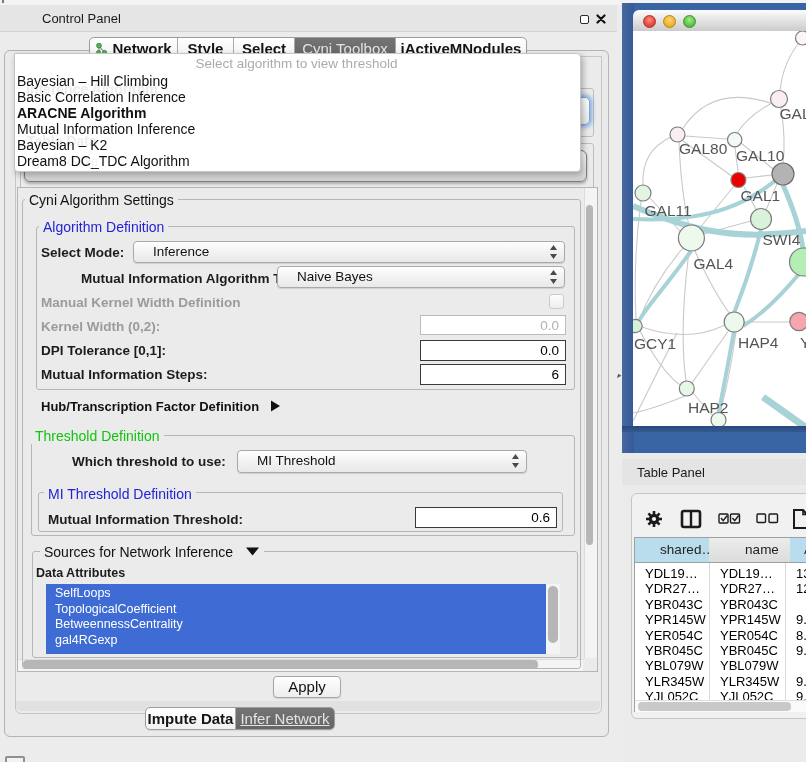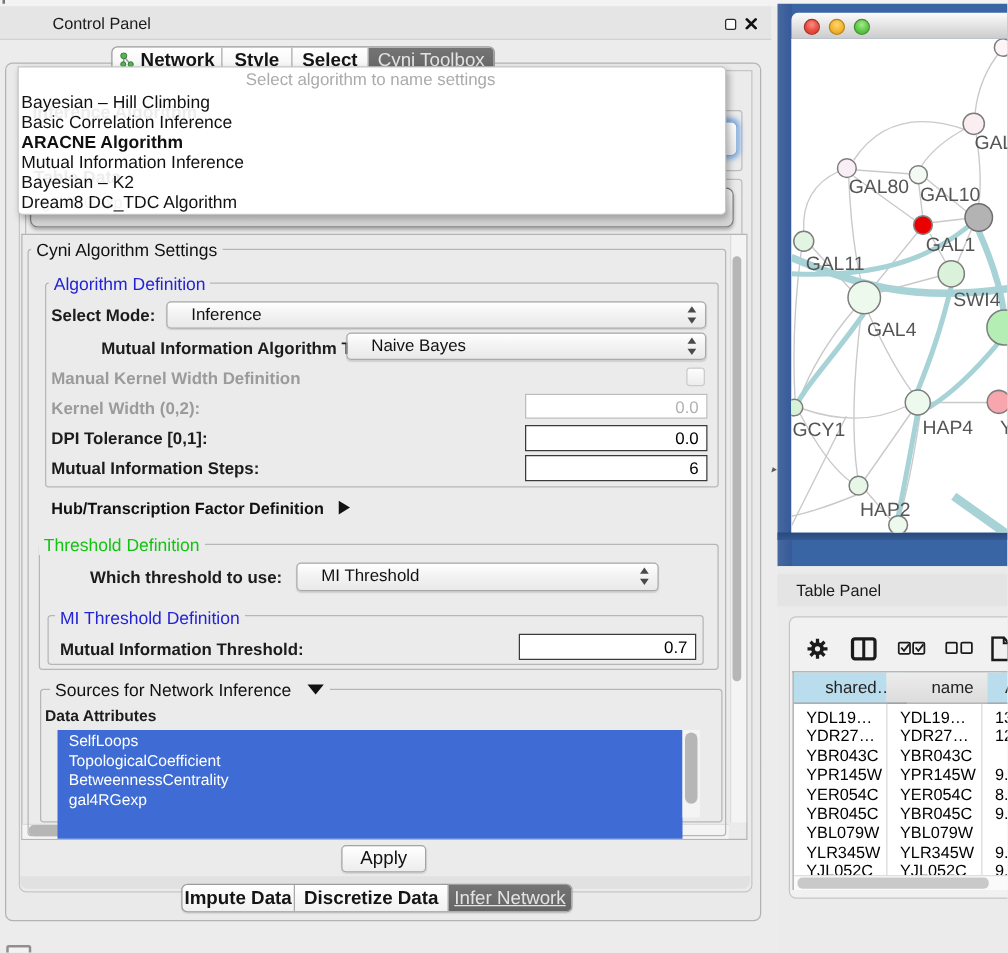--- a/index.html
+++ b/index.html
@@ -55,20 +55,21 @@
   <div style="width:87px;"><svg width="13" height="12" viewBox="0 0 13 12" style="vertical-align:-1px;">
         <line x1="4" y1="3" x2="9" y2="9" stroke="#9a9a9a" stroke-width="1.2"></line>
         <line x1="4" y1="3" x2="4" y2="9" stroke="#9a9a9a" stroke-width="1.2"></line>
         <circle cx="4" cy="2.6" r="2.4" fill="#56b456" stroke="#2e7d32" stroke-width="0.8"></circle>
         <circle cx="3.6" cy="9.4" r="2" fill="#56b456" stroke="#2e7d32" stroke-width="0.8"></circle>
         <circle cx="9.6" cy="9.4" r="2" fill="#56b456" stroke="#2e7d32" stroke-width="0.8"></circle>
       </svg> Network</div>
   <div style="width:55px;">Style</div>
   <div style="width:60px;">Select</div>
   <div class="sel" style="width:100px;">Cyni Toolbox</div>
+  <div style="width:130px;">jActiveMNodules</div>
 </div>
 
 <div class="abs" style="left:17px;top:187px;width:579px;height:483px;border:1px solid #b5b5b5;background:#ebebeb;"></div>
 
 <div class="sbarv" style="left:584px;top:188px;width:12px;height:470px;border-left:1px solid #dcdcdc;"></div>
 <div class="thumbv" style="left:585.5px;top:205px;width:7px;height:340px;border-radius:4px;"></div>
 
 <div class="abs" style="left:18px;top:659px;width:565px;height:11px;background:#f4f4f4;border-top:1px solid #dcdcdc;"></div>
 <div class="abs" style="left:23px;top:660px;width:515px;height:9px;background:#b6b6b6;border-radius:4px;"></div>
 
@@ -130,56 +131,55 @@
       <path d="M4.5 1 L8 6 L1 6 Z" fill="#4a4a4a"></path>
       <path d="M4.5 15 L8 10 L1 10 Z" fill="#4a4a4a"></path>
     </svg>
 </div>
 
 <div class="grp" style="left:38px;top:492px;width:523px;height:38px;"></div>
 <div class="gtitle" style="left:44px;top:486px;color:#2323d6;">MI Threshold Definition</div>
 
 <div class="lbl abs" style="left:48px;top:512px;">Mutual Information Threshold:</div>
 <div class="tf" style="left:415px;top:507px;width:140px;height:19px;border:1.5px solid #3a3a3a;">
-    <span style="color:#000;">0.7</span>
+    <span style="color:#000;">0.6</span>
   </div>
 
 <div class="grp" style="left:32px;top:551px;width:544px;height:105px;"></div>
 <div class="gtitle" style="left:40px;top:544px;color:#111;">Sources for Network Inference
   <svg width="15" height="9" viewBox="0 0 14 9" style="vertical-align:1px;margin-left:8px;">
       <path d="M0.5 0.5 L13.5 0.5 L7 8.5 Z" fill="#111"></path>
     </svg>
 </div>
 <div class="lbl abs" style="left:36px;top:566px;font-size:12.5px;">Data Attributes</div>
 
-<div class="abs" style="left:46px;top:584px;width:500px;height:87px;background:#3e6cd4;overflow:hidden;">
+<div class="abs" style="left:46px;top:584px;width:500px;height:70px;background:#3e6cd4;overflow:hidden;">
   <div style="color:#fff;font-size:12.5px;line-height:15.6px;padding:2px 0 0 9px;">SelfLoops<br>TopologicalCoefficient<br>BetweennessCentrality<br>gal4RGexp</div>
 </div>
 <div class="sbarv" style="left:546px;top:584px;width:14px;height:70px;"></div>
 <div class="thumbv" style="left:548px;top:586px;width:10px;height:57px;"></div>
 
 <div class="abs" style="left:273px;top:676px;width:66px;height:20px;border:1px solid #a5a5a5;border-radius:4px;background:linear-gradient(#ffffff,#ededed);text-align:center;line-height:20px;font-size:15px;color:#111;box-shadow:0 1px 1px rgba(0,0,0,0.1);">Apply</div>
 
 <div class="seg" style="left:145px;top:707px;">
   <div style="width:89px;">Impute Data</div>
-  <div style="width:122px;">Discretize Data</div>
   <div class="sel" style="width:98px;text-decoration:underline;">Infer Network</div>
 </div>
 
 <svg class="abs" style="left:616px;top:373px;" width="6" height="6" viewBox="0 0 6 6">
     <path d="M1 5 L2.2 0.8 L5.5 2.8 Z" fill="#5a5a5a"></path>
   </svg>
 
 <div class="abs" style="left:5px;top:756px;width:16px;height:10px;border:2px solid #8f8f8f;border-radius:2px;background:#f2f2f2;"></div>
 
 <div class="abs" style="left:14px;top:53px;width:565px;height:117px;background:#ffffff;border:1px solid #c6c6c6;border-radius:0 4px 4px 4px;box-shadow:2px 3px 6px rgba(0,0,0,0.30);"></div>
 <div class="abs" style="left:26px;top:81px;font-size:14px;font-weight:bold;color:#ededed;">Inference Algorithm</div>
 <div class="abs" style="left:27px;top:133px;font-size:14px;font-weight:bold;color:#ededed;">Table Data</div>
 <div class="abs" style="left:33px;top:154px;font-size:13px;color:#f2f2f2;">gal4RGexp</div>
-<div class="abs" style="left:14px;top:56px;width:565px;text-align:center;font-size:13.5px;color:#ababab;">Select algorithm to name settings</div>
+<div class="abs" style="left:14px;top:56px;width:565px;text-align:center;font-size:13.5px;color:#ababab;">Select algorithm to view threshold</div>
 <div class="abs" style="left:17px;top:73px;font-size:14px;color:#111;line-height:16px;">
 Bayesian – Hill Climbing<br>
 Basic Correlation Inference<br>
 <b>ARACNE Algorithm</b><br>
 Mutual Information Inference<br>
 Bayesian – K2<br>
 Dream8 DC_TDC Algorithm
 </div>
 
 <div class="abs" style="left:622px;top:3px;width:184px;height:450px;background:linear-gradient(90deg,#47699f,#35599a 12px,#3a65a4 12px);"></div>

